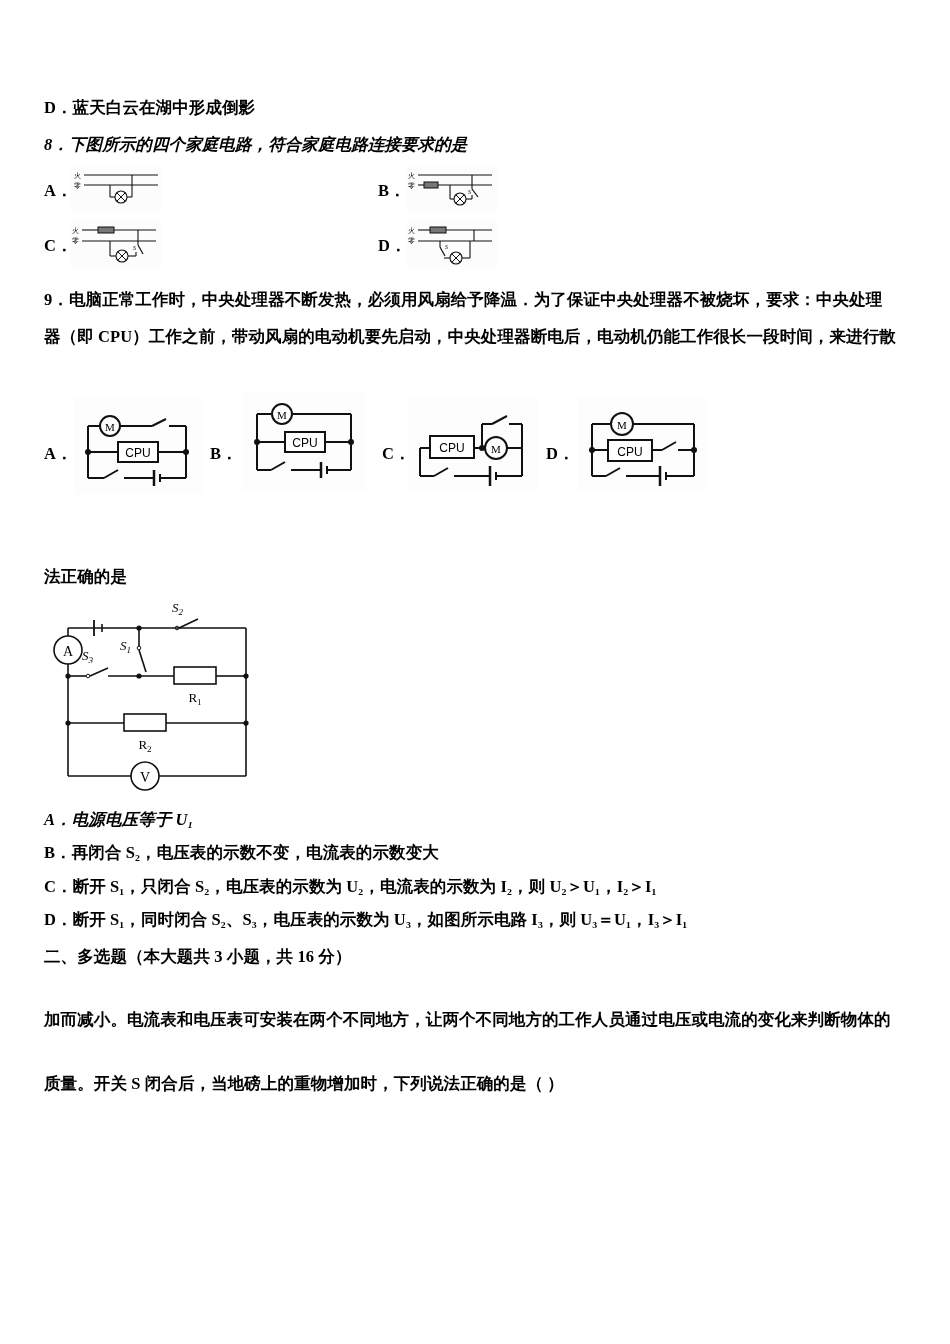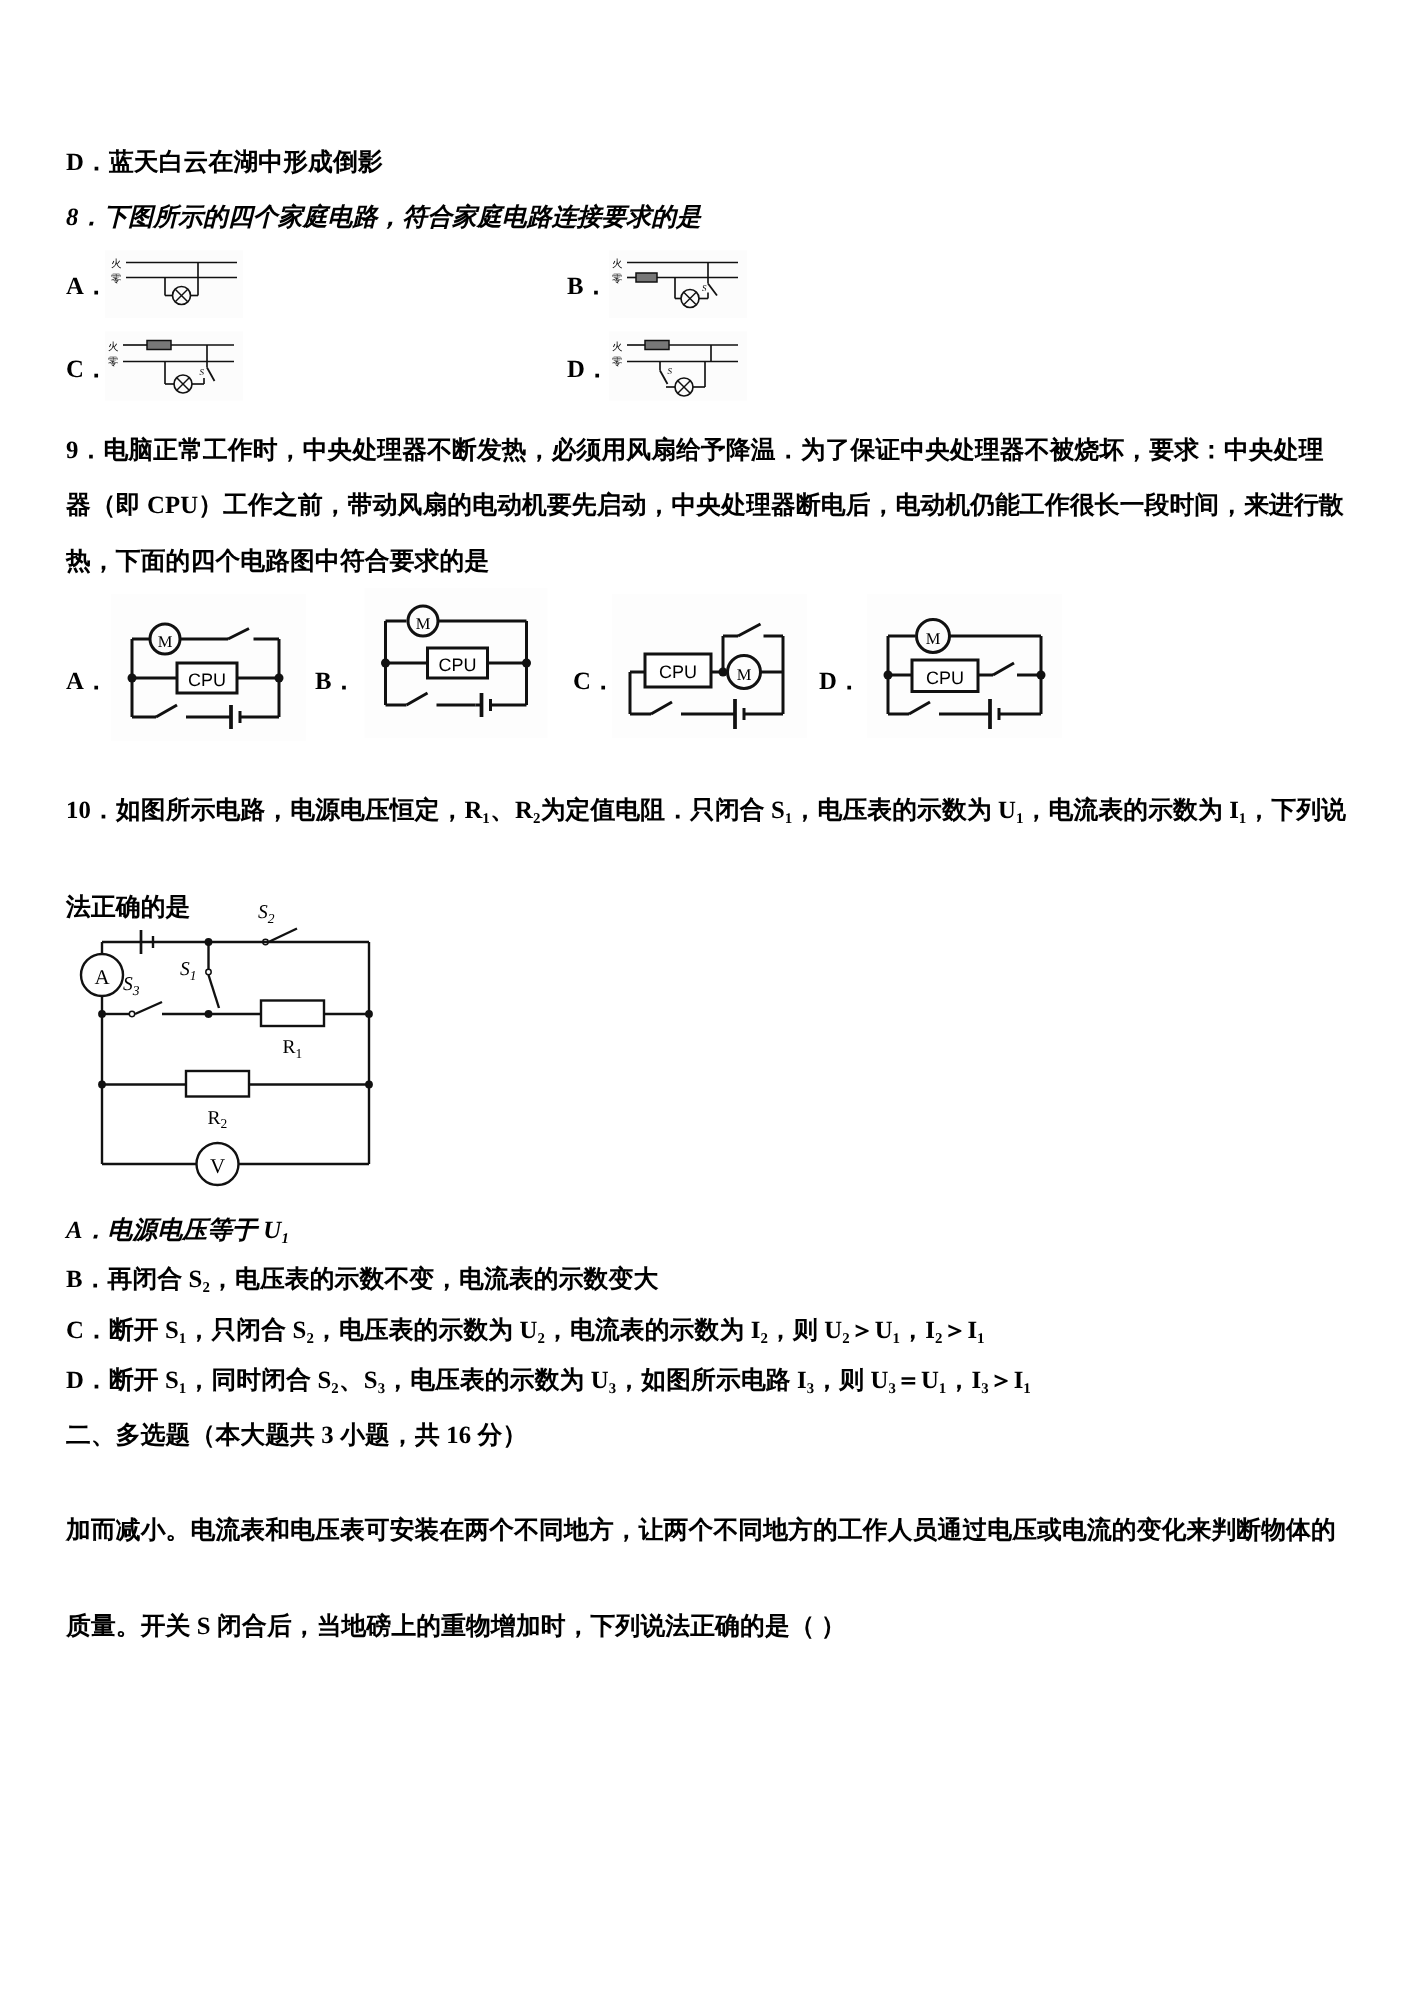--- a/index.html
+++ b/index.html
@@ -132,21 +132,20 @@
       <circle cx="50" cy="37" r="6" fill="none" stroke="#111" stroke-width="1.1"></circle>
       <line x1="46" y1="33" x2="54" y2="41" stroke="#111" stroke-width="1"></line>
       <line x1="54" y1="33" x2="46" y2="41" stroke="#111" stroke-width="1"></line>
       <line x1="56" y1="37" x2="64" y2="37" stroke="#111" stroke-width="1.1"></line>
       <line x1="64" y1="37" x2="64" y2="20" stroke="#111" stroke-width="1.1"></line>
     </svg>
   </div>
 
   <div class="txt" style="left:44px; top:288px;"><span>9．</span><span>电脑正常工作时，中央处理器不断发热，必须用风扇给予降温．为了保证中央处理器不被烧坏，要求：中央处理</span></div>
   <div class="txt" style="left:44px; top:325px;">器（即 CPU）工作之前，带动风扇的电动机要先启动，中央处理器断电后，电动机仍能工作很长一段时间，来进行散</div>
-  <div class="txt" style="left:44px; top:362px;">热，下面的四个电路图中符合要求的是</div>
 
   <div class="opt-letter" style="left:44px; top:443px;">A．</div>
   <div class="fig" style="left:74px; top:396px;">
     <svg width="130" height="98" viewBox="0 0 130 98">
       <rect x="0" y="0" width="130" height="98" fill="#fdfdfd"></rect>
 
       <line x1="14" y1="30" x2="14" y2="82" stroke="#111" stroke-width="2"></line>
       <line x1="112" y1="30" x2="112" y2="82" stroke="#111" stroke-width="2"></line>
 
       <line x1="14" y1="30" x2="26" y2="30" stroke="#111" stroke-width="2"></line>
@@ -258,22 +257,21 @@
       <line x1="14" y1="80" x2="28" y2="80" stroke="#111" stroke-width="2"></line>
       <line x1="28" y1="80" x2="42" y2="72" stroke="#111" stroke-width="2"></line>
       <line x1="48" y1="80" x2="76" y2="80" stroke="#111" stroke-width="2"></line>
       <line x1="82" y1="70" x2="82" y2="90" stroke="#111" stroke-width="2.5"></line>
       <line x1="76" y1="80" x2="82" y2="80" stroke="#111" stroke-width="2"></line>
       <line x1="88" y1="76" x2="88" y2="84" stroke="#111" stroke-width="2"></line>
       <line x1="88" y1="80" x2="116" y2="80" stroke="#111" stroke-width="2"></line>
     </svg>
   </div>
 
-  <div class="txt" style="left:44px; top:528px;"><span>10．</span><span>如图所示电路，电源电压恒定，R₁、R₂为定值电阻．只闭合 S₁，电压表的示数为 U₁，电流表的示数为 I₁，下列说</span></div>
-  <div class="txt" style="left:44px; top:565px;margin-top:28px;">法正确的是</div>
+  <div class="txt" style="left:44px; top:565px;">法正确的是</div>
 
   <div class="fig" style="left:46px; top:598px;">
     <svg width="250" height="195" viewBox="0 0 250 195">
 
       <line x1="22" y1="30" x2="200" y2="30" stroke="#111" stroke-width="1.6"></line>
       <line x1="200" y1="30" x2="200" y2="178" stroke="#111" stroke-width="1.6"></line>
       <line x1="22" y1="178" x2="200" y2="178" stroke="#111" stroke-width="1.6"></line>
       <line x1="22" y1="30" x2="22" y2="178" stroke="#111" stroke-width="1.6"></line>
 
       <circle cx="22" cy="52" r="14" fill="#fff" stroke="#111" stroke-width="1.6"></circle>

